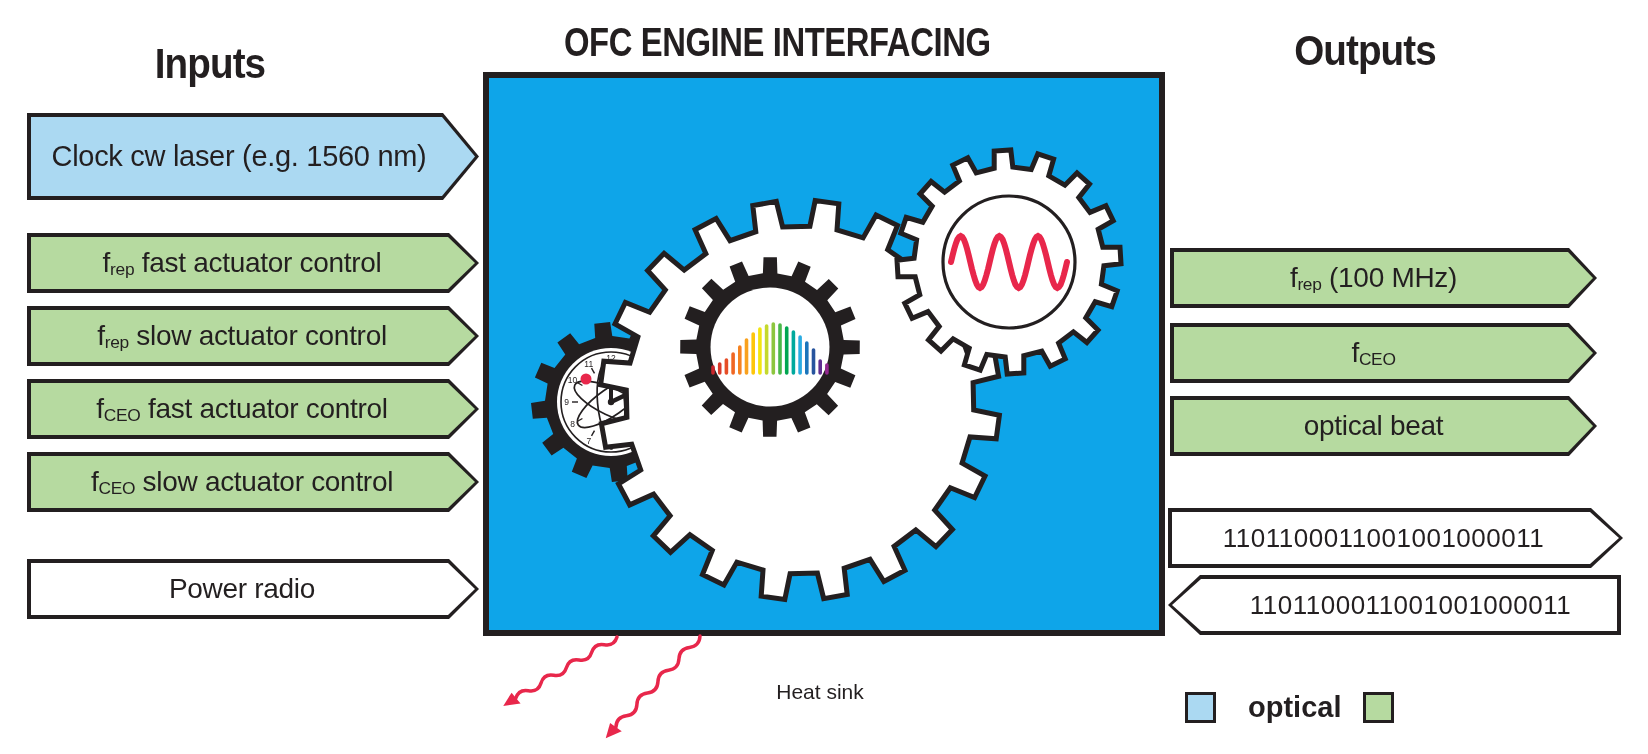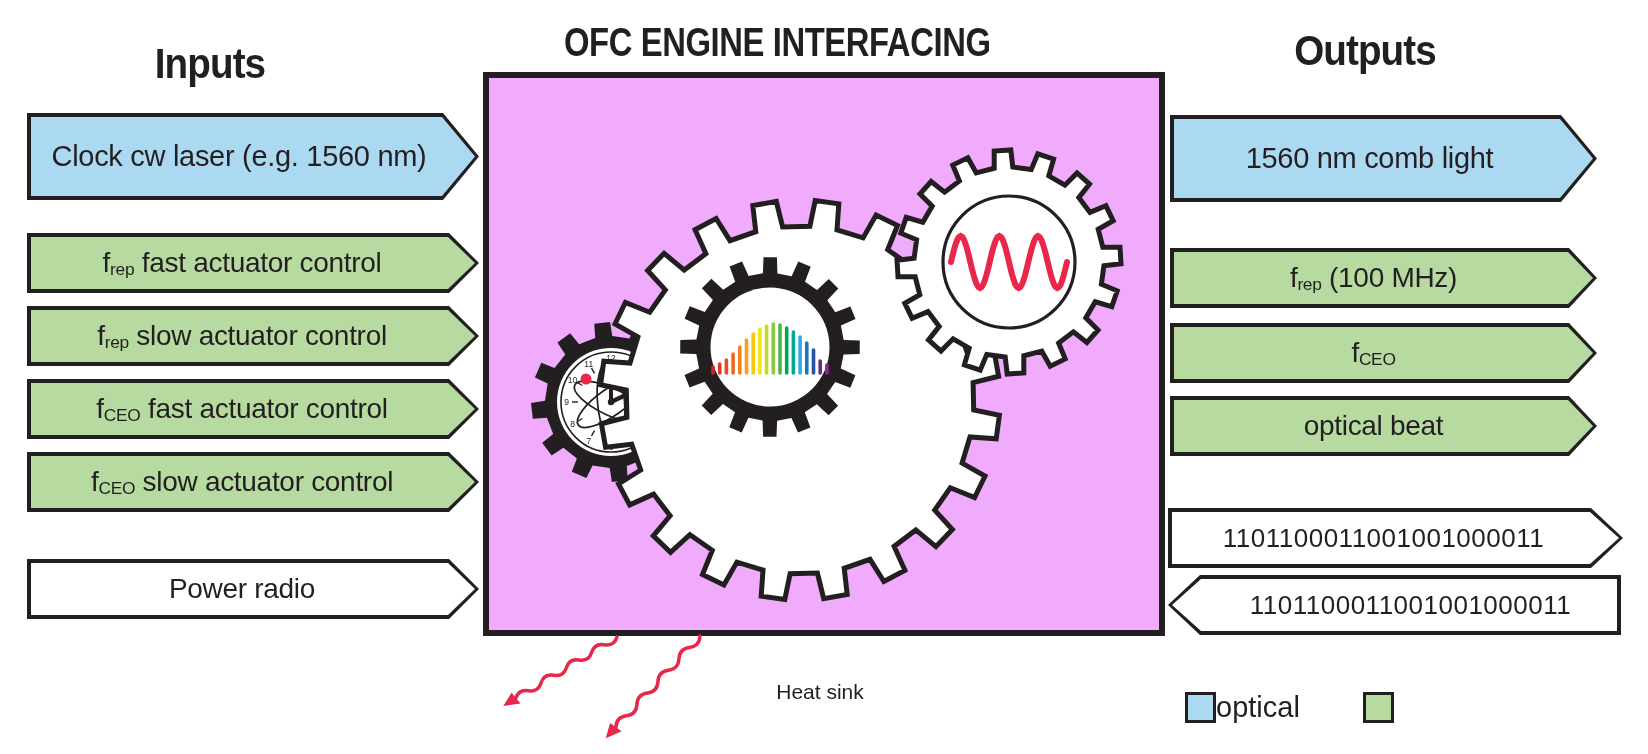--- a/index.html
+++ b/index.html
@@ -34,21 +34,21 @@
   .arrow.r .lbl{padding-right:var(--tip);}
   .arrow.l .lbl{padding-left:var(--tip);}
   .arrow.big .lbl{font-size:29px;}
   .arrow.bin .lbl{font-size:26px;letter-spacing:.5px;}
   .lbl sub{font-size:.62em;line-height:0;transform:translateY(.35em);display:inline-block;}
   .optical{--fill:var(--optical);}
   .rf{--fill:var(--rf);}
   .plain{--fill:#ffffff;}
   #engine-box{
     position:absolute;left:483px;top:72px;width:682px;height:564px;
-    border:6px solid var(--ink);background:#f0abfc;box-sizing:border-box;
+    border:6px solid var(--ink);background:#0ea5e9;box-sizing:border-box;
   }
   #gears{position:absolute;inset:0;}
   #heat-svg{position:absolute;left:460px;top:634px;width:330px;height:120px;}
   #heat-label{position:absolute;left:730px;top:680px;width:180px;text-align:center;font-size:21px;}
   .legend-swatch{position:absolute;width:31px;height:31px;border:3px solid var(--ink);box-sizing:border-box;}
   .legend-label{position:absolute;font-size:29px;line-height:34px;white-space:nowrap;}
 </style>
 </head>
 <body>
 
@@ -160,24 +160,20 @@
         <path d="M0,0 q7.4,-6.5 14.8,0 q7.4,6.5 14.8,0 q7.4,-6.5 14.8,0 q7.4,6.5 14.8,0 q7.4,-6.5 14.8,0 q7.4,6.5 14.8,0 q7.4,-6.5 14.8,0 q7.4,6.5 14.8,0" fill="none" stroke="#e8274b" stroke-width="3.5" stroke-linecap="round"></path>
         <polygon points="133,0 117,-7 119,7" fill="#e8274b"></polygon>
       </g>
       <g transform="translate(240,2) rotate(132.7)">
         <path d="M0,0 q7.8,-6.5 15.5,0 q7.8,6.5 15.5,0 q7.8,-6.5 15.5,0 q7.8,6.5 15.5,0 q7.8,-6.5 15.5,0 q7.8,6.5 15.5,0 q7.8,-6.5 15.5,0 q7.8,6.5 15.5,0" fill="none" stroke="#e8274b" stroke-width="3.5" stroke-linecap="round"></path>
         <polygon points="139,0 123,-7 125,7" fill="#e8274b"></polygon>
       </g>
     </svg>
   <div id="heat-label">Heat sink</div>
 
-  <div class="arrow r big optical" style="left:1170px;top:115px;width:427px;height:87px;--tip:36px;">
-    <div class="fill"></div>
-    <div class="lbl"><span>1560 nm comb light</span><sub></sub><span></span></div>
-  </div>
   <div class="arrow r rf" style="left:1170px;top:248px;width:427px;height:60px;--tip:28px;">
     <div class="fill"></div>
     <div class="lbl"><span>f</span><sub>rep</sub><span> (100 MHz)</span></div>
   </div>
   <div class="arrow r rf" style="left:1170px;top:323px;width:427px;height:60px;--tip:28px;">
     <div class="fill"></div>
     <div class="lbl"><span>f</span><sub>CEO</sub><span></span></div>
   </div>
   <div class="arrow r rf" style="left:1170px;top:396px;width:427px;height:60px;--tip:28px;">
     <div class="fill"></div>
@@ -186,16 +182,16 @@
   <div class="arrow r bin plain" style="left:1168px;top:508px;width:455px;height:60px;--tip:32px;">
     <div class="fill"></div>
     <div class="lbl"><span>1101100011001001000011</span></div>
   </div>
   <div class="arrow l bin plain" style="left:1168px;top:575px;width:453px;height:60px;--tip:32px;">
     <div class="fill"></div>
     <div class="lbl"><span>1101100011001001000011</span></div>
   </div>
 
   <div class="legend-swatch" style="left:1185px;top:692px;background:var(--optical);"></div>
-  <div class="legend-label" style="left:1216px;top:690px;">optical</div>
+  <div class="legend-label" style="left:1248px;top:690px;font-weight:bold;">optical</div>
   <div class="legend-swatch" style="left:1363px;top:692px;background:var(--rf);"></div>
 
 </div>
 
 </body></html>

